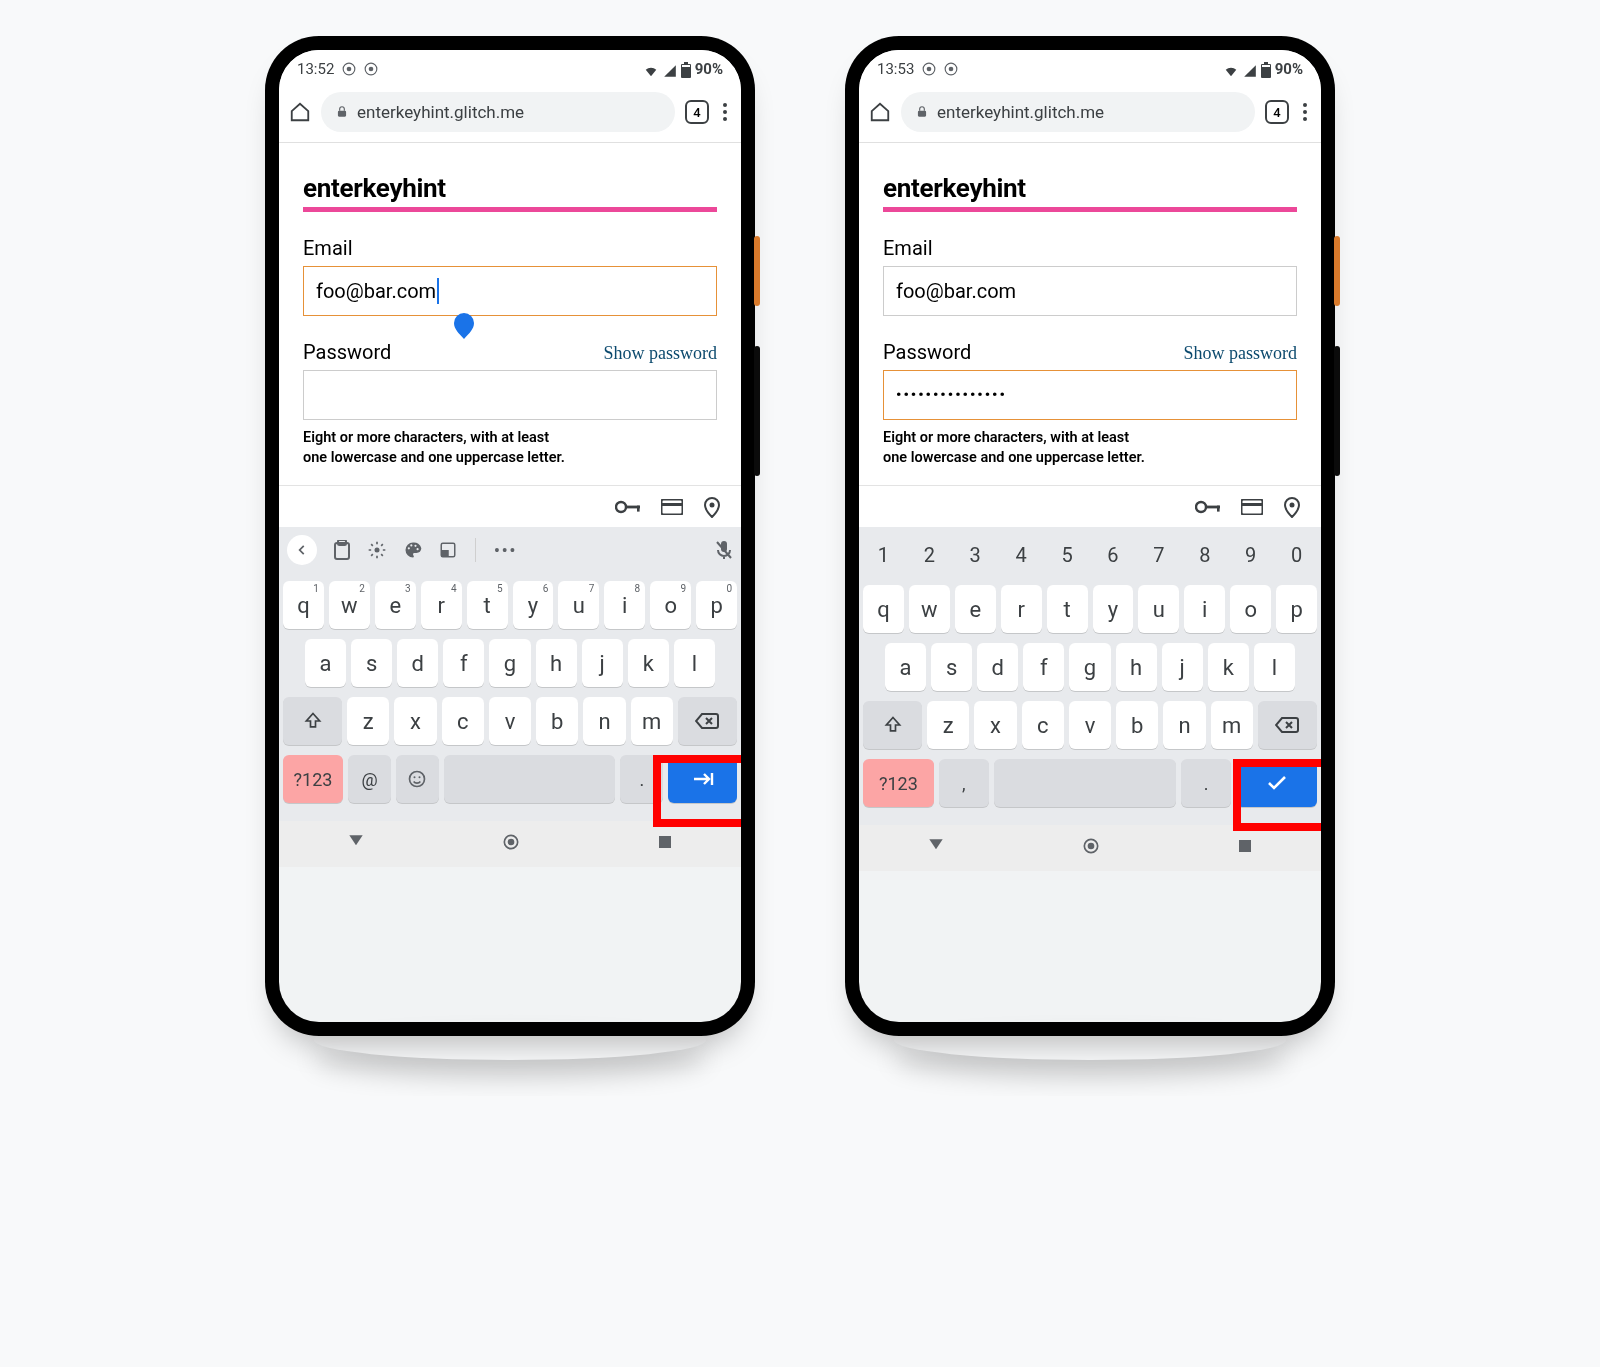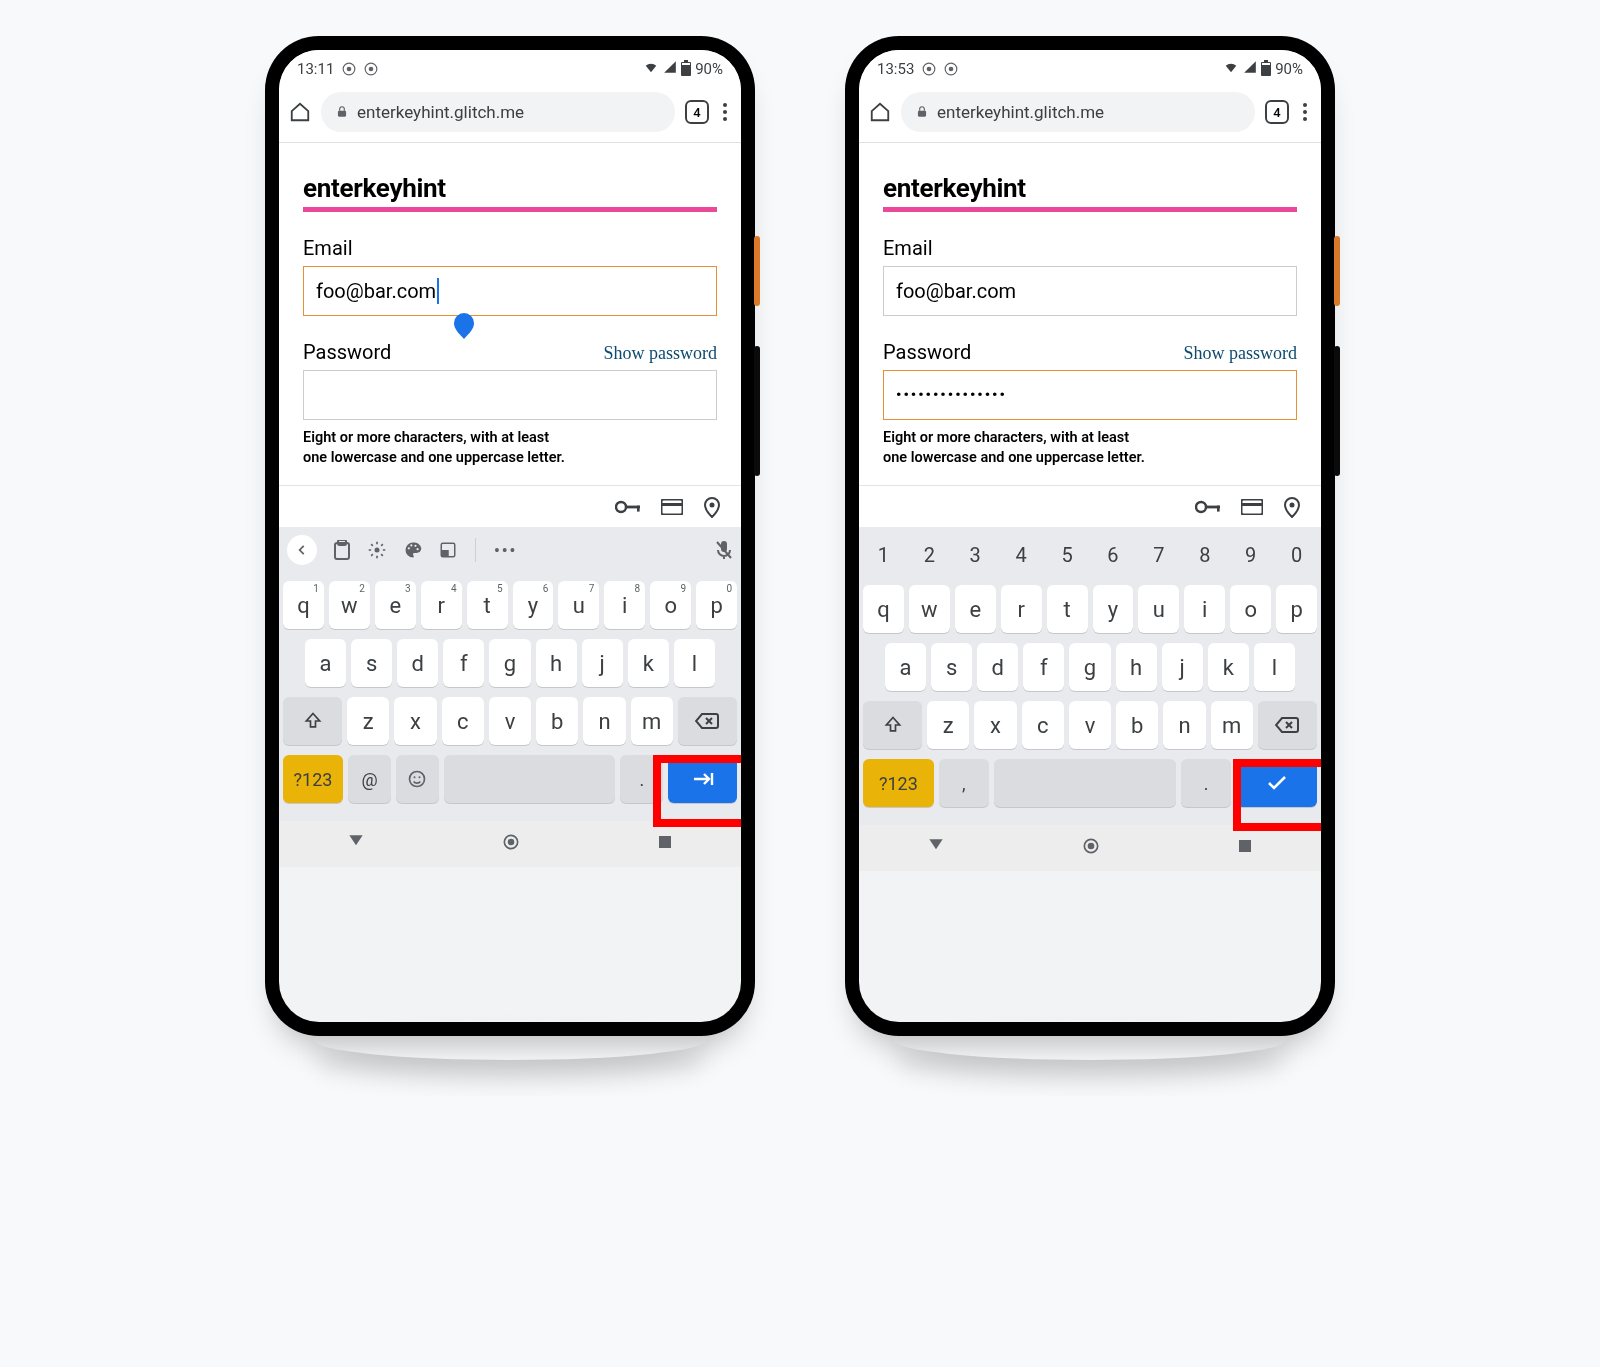--- a/index.html
+++ b/index.html
@@ -94,21 +94,21 @@
   
   .status {
     background: #fff;
     padding: 10px 18px 6px;
     display: flex;
     align-items: center;
     font-size: 15px;
     color: #3c4043;
   }
   .status .left  { display: flex; align-items: center; gap: 8px; }
-  .status .right { margin-left: auto; display: flex; align-items: flex-start; gap: 4px; }
+  .status .right { margin-left: auto; display: flex; align-items: flex-end; gap: 4px; font-weight: bold; }
   .icon { display: inline-flex; }
 
   
   .omnibar {
     background: #fff;
     padding: 8px 10px 10px;
     display: flex;
     align-items: center;
     gap: 10px;
     border-bottom: 1px solid #e0e0e0;
@@ -272,21 +272,21 @@
   .key .sup {
     position: absolute;
     top: 2px;
     right: 5px;
     font-size: 10px;
     color: #5f6368;
   }
   .krow.middle { padding: 0 22px; }
   .key.shift, .key.bksp { flex: 1.4; background: #dadce0; }
   .krow.bottom .key { font-size: 18px; }
-  .key.sym { flex: 1.4; background: #eab308; font-size: 15px; }
+  .key.sym { flex: 1.4; background: #fca5a5; font-size: 15px; }
   .key.space-lg { flex: 4; background: #dadce0; }
   .key.space-md { flex: 3.6; background: #dadce0; }
   .key.enter {
     flex: 1.6;
     background: var(--blue);
     color: #fff;
   }
   .key.num { font-size: 20px; }
 
   
@@ -315,21 +315,21 @@
 <div class="phone">
   <div class="side-btn right orange pwr"></div>
   <div class="side-btn right vol"></div>
   <div class="earpiece"></div>
   <div class="front-cam"></div>
 
   <div class="screen">
 
     <div class="status">
       <div class="left">
-        <span>13:11</span>
+        <span>13:52</span>
         <span class="icon">
           <svg width="14" height="14" viewBox="0 0 24 24">
               <circle cx="12" cy="12" r="10" fill="none" stroke="#5f6368" stroke-width="2"></circle>
               <circle cx="12" cy="12" r="4" fill="#5f6368"></circle>
             </svg>
         </span>
         <span class="icon">
           <svg width="14" height="14" viewBox="0 0 24 24">
               <circle cx="12" cy="12" r="10" fill="none" stroke="#5f6368" stroke-width="2"></circle>
               <circle cx="12" cy="12" r="4" fill="#5f6368"></circle>

